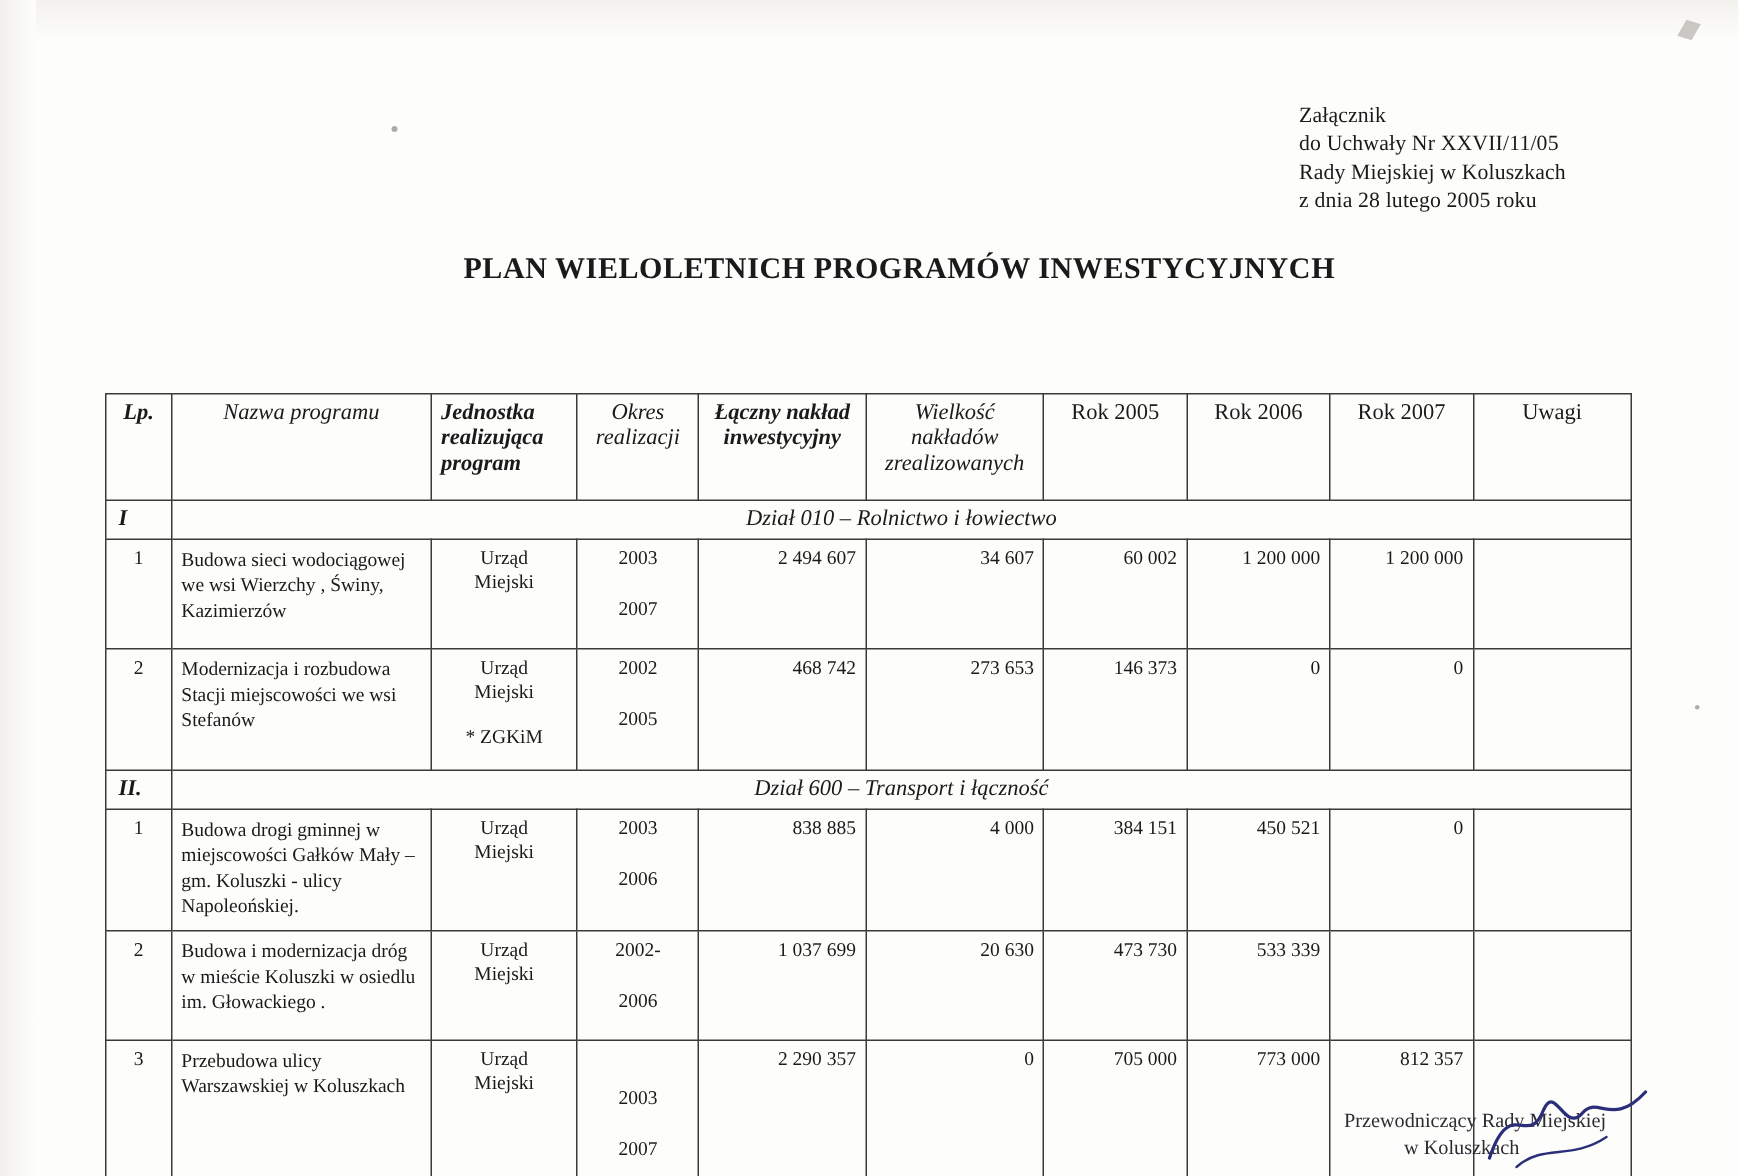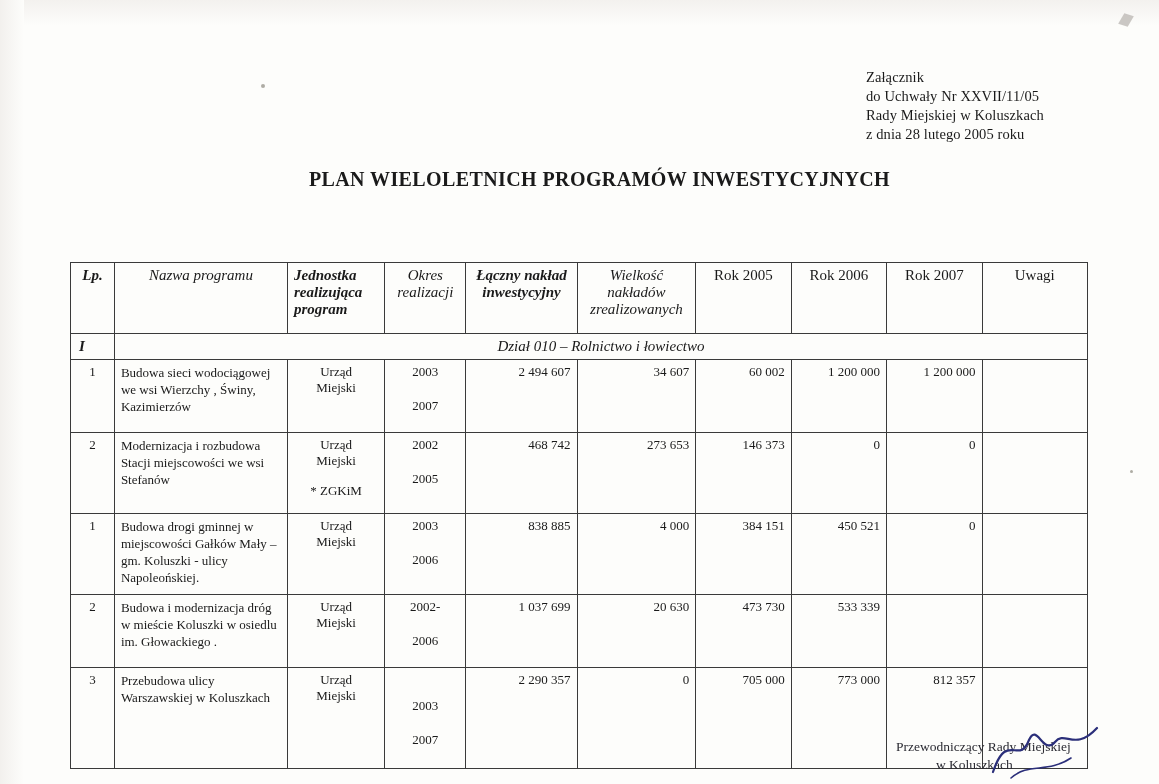--- a/index.html
+++ b/index.html
@@ -252,20 +252,24 @@
           <div class="okres-line2">2005</div>
         </td>
         <td class="c-naklad">468 742</td>
         <td class="c-wielkosc">273 653</td>
         <td class="c-rok">146 373</td>
         <td class="c-rok">0</td>
         <td class="c-rok">0</td>
         <td class="c-uwagi"></td>
       </tr>
 
+      <tr class="section-row">
+        <td class="sec-num c-lp">II.</td>
+        <td colspan="9">Dział 600 – Transport i łączność</td>
+      </tr>
 
       <tr class="row-tall2">
         <td class="c-lp">1</td>
         <td class="c-name namecell">Budowa drogi gminnej w miejscowości Gałków Mały – gm. Koluszki - ulicy Napoleońskiej.</td>
         <td class="c-jedn">
           <div>Urząd</div>
           <div>Miejski</div>
         </td>
         <td class="c-okres">
           <div>2003</div>

